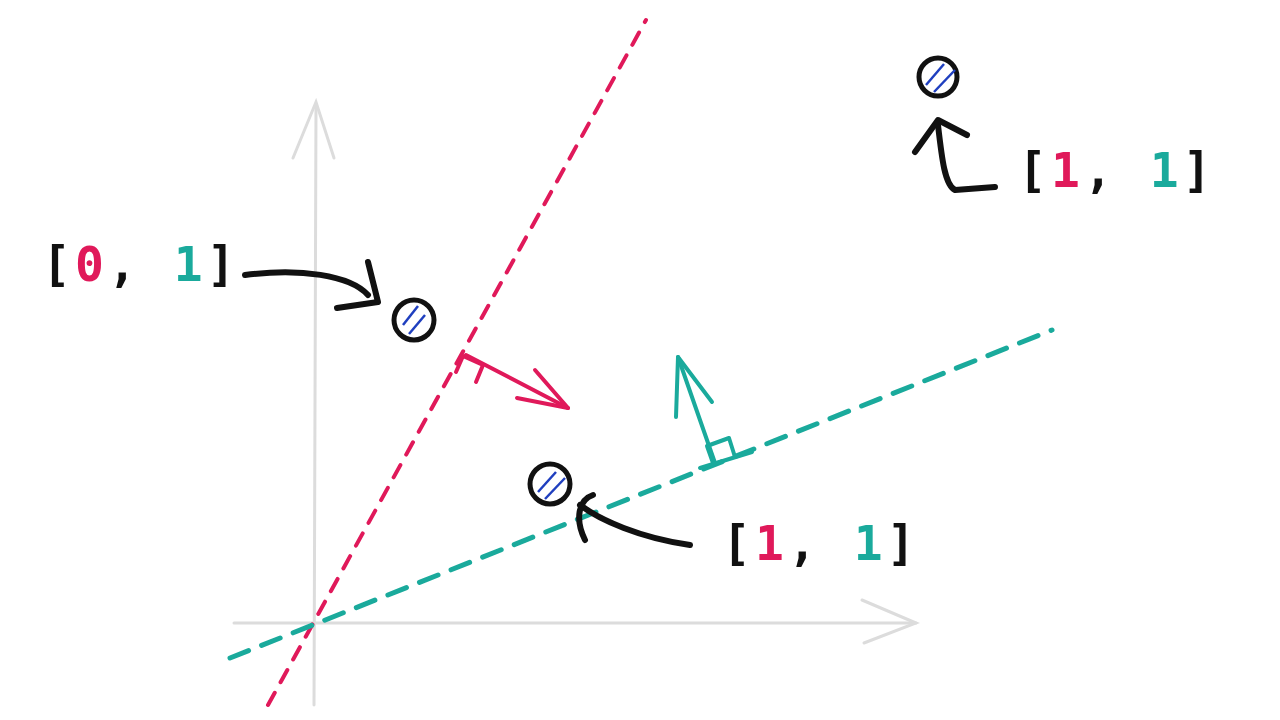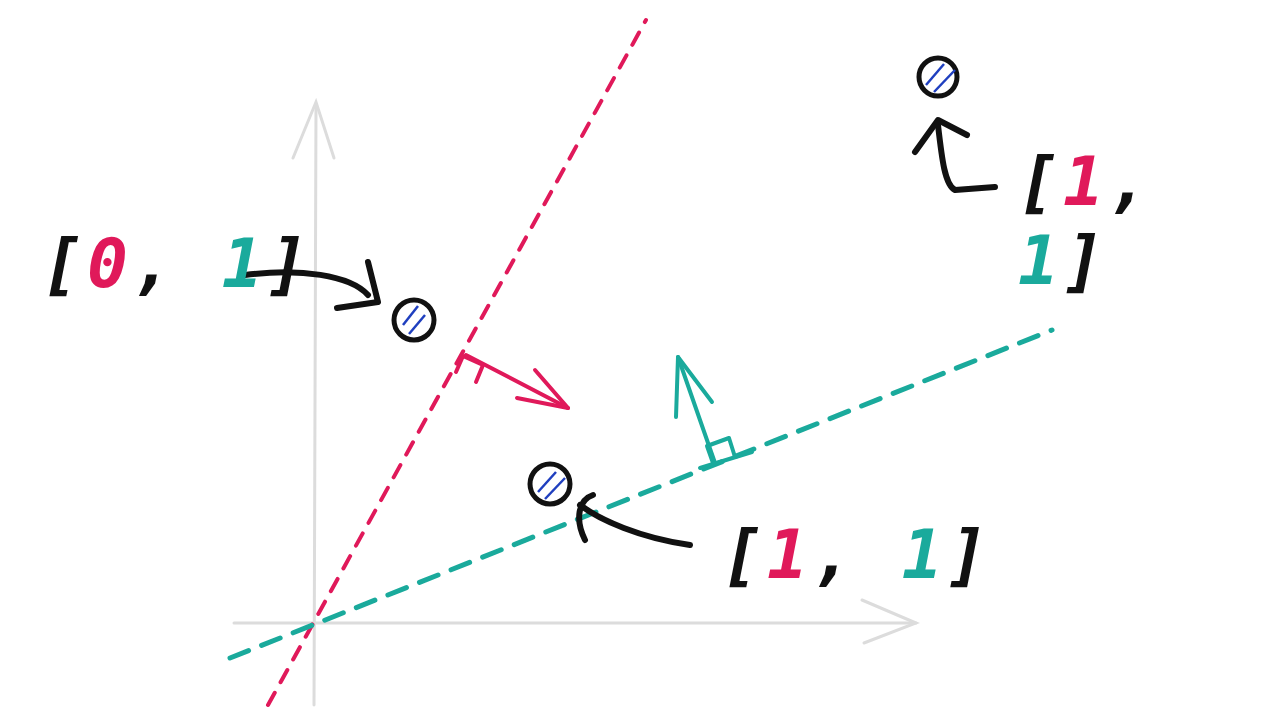--- a/index.html
+++ b/index.html
@@ -1,18 +1,18 @@
 <!DOCTYPE html>
 <html><head>
 <meta charset="utf-8">
 <style>
   html, body { margin:0; padding:0; background:#ffffff; }
   body { width:1280px; height:720px; position:relative; overflow:hidden; font-family:"DejaVu Sans", sans-serif; }
   svg { position:absolute; left:0; top:0; }
-  .label { position:absolute; font-family:"DejaVu Sans Mono", monospace; font-weight:bold; font-size:68px; color:#111; letter-spacing:4px;font-style:italic; }
+  .label { position:absolute; font-family:"DejaVu Sans Mono", monospace; font-weight:bold; font-size:48px; color:#111; letter-spacing:4px; }
   .red { color:#e0195a; }
   .teal { color:#1aaa9c; }
 </style>
 </head>
 <body>
 
 <svg width="1280" height="720" viewBox="0 0 1280 720">
 
   <g stroke="#dcdcdc" stroke-width="3" fill="none" stroke-linecap="round">
     <line x1="314" y1="705" x2="316" y2="105"></line>
@@ -57,21 +57,21 @@
   <g stroke="#111" stroke-width="6" fill="none" stroke-linecap="round" stroke-linejoin="round">
     <path d="M245,275 C300,268 350,275 368,295"></path>
     <polyline points="368,262 378,302 337,308"></polyline>
     <path d="M690,545 C640,538 600,520 580,505"></path>
     <path d="M593,495 C578,500 575,520 585,540"></path>
     <path d="M995,187 L955,190 C945,185 942,160 938,125"></path>
     <polyline points="915,152 938,120 967,135"></polyline>
   </g>
 </svg>
 
-<div class="label" style="left:42px; top:224px;text-align:right;">
+<div class="label" style="left:42px; top:236px;text-align:right;">
   <span>[</span><span class="red">0</span><span>,</span> <span class="teal">1</span><span>]</span>
 </div>
 
 <div class="label" style="left:722px; top:515px;">
   <span>[</span><span class="red">1</span><span>,</span> <span class="teal">1</span><span>]</span>
 </div>
 
 <div class="label" style="left:1018px; top:142px;">
   <span>[</span><span class="red">1</span><span>,</span> <span class="teal">1</span><span>]</span>
 </div>

